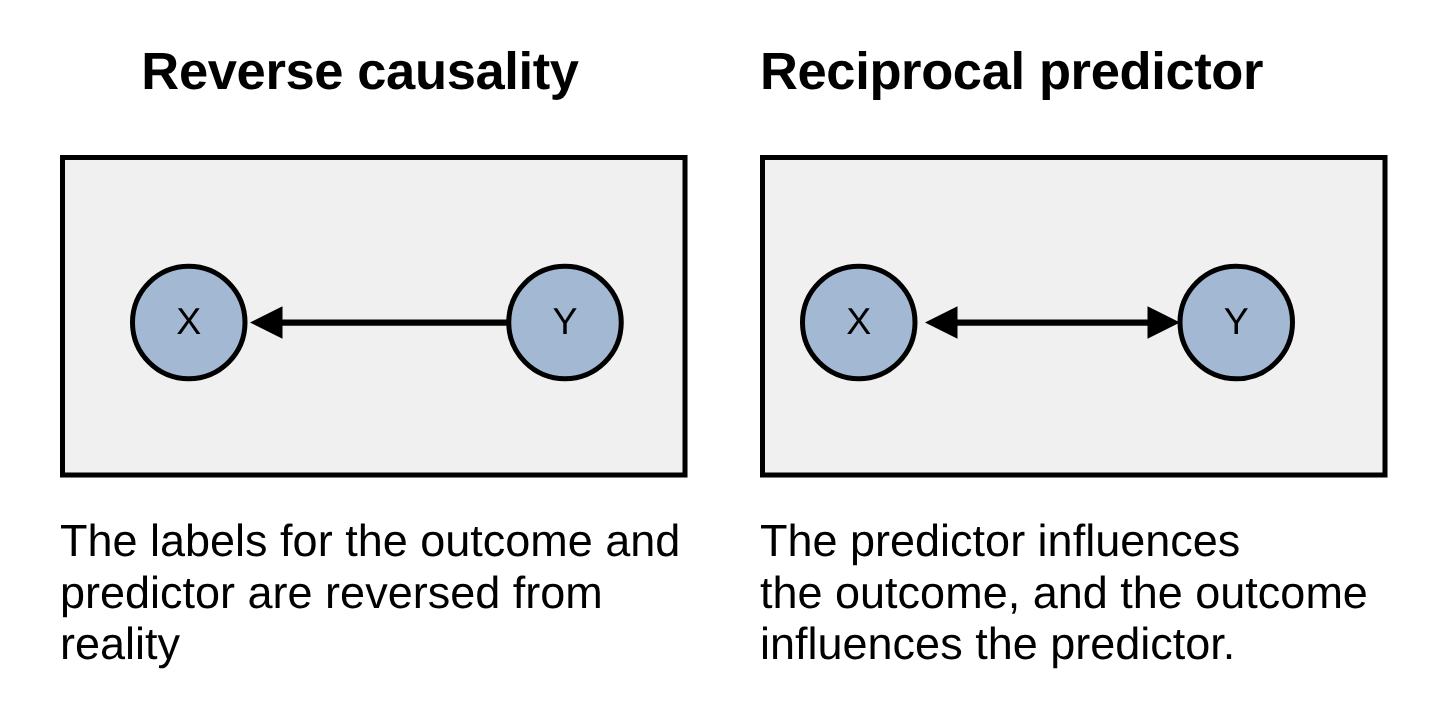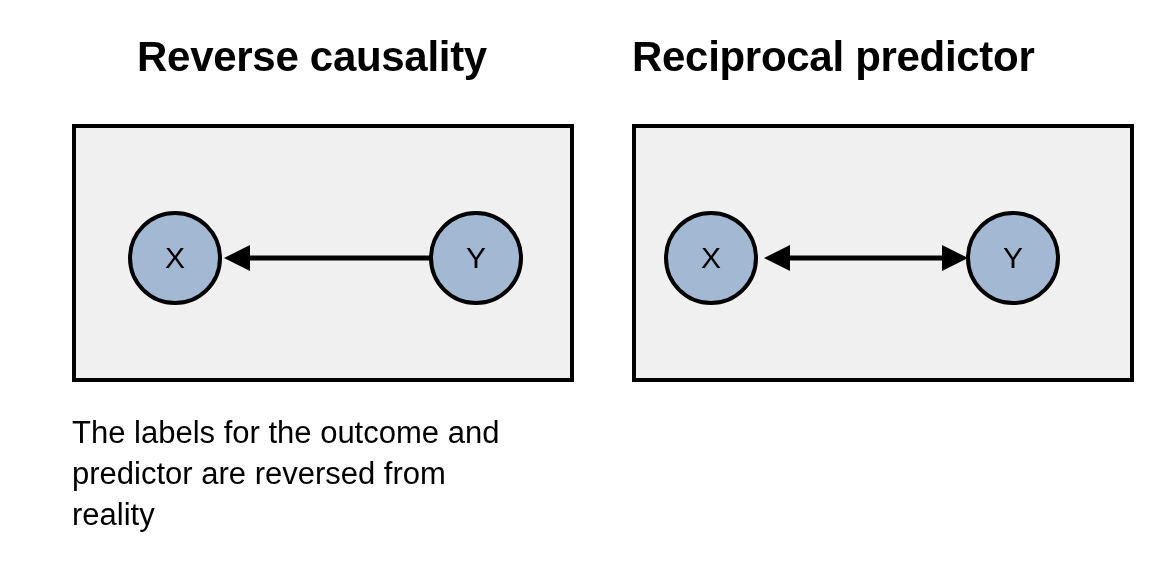--- a/index.html
+++ b/index.html
@@ -13,21 +13,20 @@
     position: relative;
     overflow: hidden;
     font-family: "Liberation Sans", sans-serif;
     color: #000000;
   }
 
   .panel-col {
     position: absolute;
     top: 0;
     height: 576px;
-    margin-left: 24px;
   }
   #col-left  { left: 0px;   width: 576px; }
   #col-right { left: 576px; width: 576px; }
 
   .panel-title {
     position: absolute;
     top: 33px;
     left: 0;
     width: 100%;
     text-align: center;
@@ -80,21 +79,21 @@
     position: absolute;
     top: 105px;
     overflow: visible;
   }
   #arrow-left  { left: 146px; width: 210px; height: 50px; }
   #arrow-right { left: 126px; width: 208px; height: 50px; }
 
   .caption {
     position: absolute;
     top: 412px;
-    font-size: 31px;
+    font-size: 36px;
     line-height: 41px;
     white-space: pre-line;
   }
   #caption-left  { left: 48px; width: 520px; }
   #caption-right { left: 32px; width: 520px; }
 </style>
 </head>
 <body>
 
 <div class="panel-col" id="col-left">
@@ -139,14 +138,17 @@
     </div>
 
     <svg class="arrow-svg" id="arrow-right" viewBox="0 0 208 50">
       <line x1="26" y1="25" x2="182" y2="25" stroke="#000000" stroke-width="5"></line>
       <polygon points="2,25 28,12 28,38" fill="#000000"></polygon>
       <polygon points="206,25 180,12 180,38" fill="#000000"></polygon>
     </svg>
 
   </div>
 
+  <div class="caption" id="caption-right">The predictor influences
+the outcome, and the outcome
+influences the predictor.</div>
 
 </div>
 
 </body></html>

